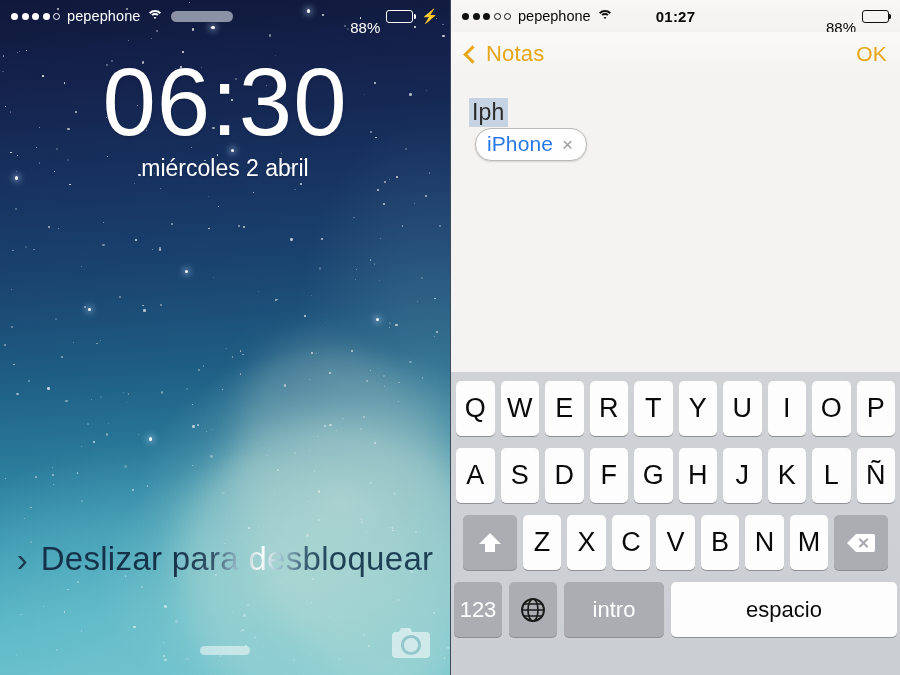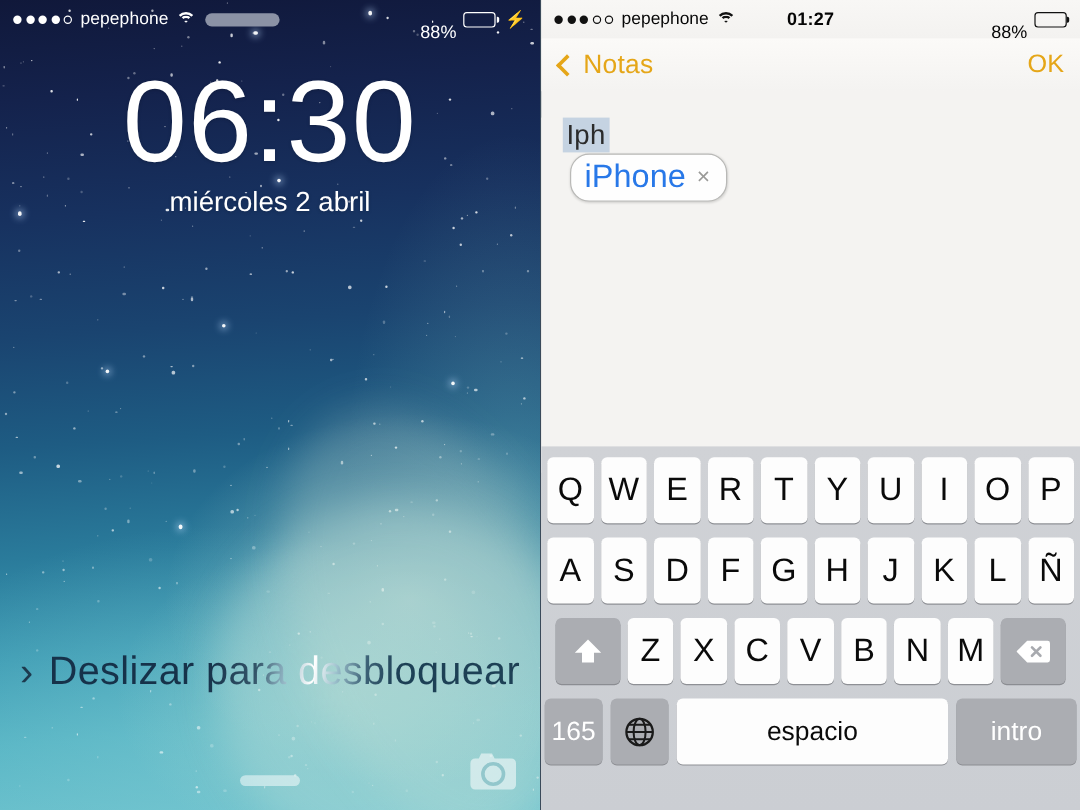--- a/index.html
+++ b/index.html
@@ -103,21 +103,21 @@
 
   #note-text-wrap { position:relative; margin-top:22px; }
   #note-typed { display:inline-block; font-size:23px; color:#2b2b2b; background:#c5d3e2;
      padding:1px 3px; line-height:1.16; letter-spacing:.2px; }
   #suggest-bubble {
      position:absolute; top:30px; left:6px; display:flex; align-items:center; gap:9px;
      background:#fefefe; border:1px solid #b9b9b7; border-radius:16px;
      padding:3px 13px 4px 11px; box-shadow:0 1px 2px rgba(0,0,0,.14);
      cursor:pointer;
   }
-  #suggest-word { font-size:27px; color:#2878e8; letter-spacing:.1px; }
+  #suggest-word { font-size:21px; color:#2878e8; letter-spacing:.1px; }
   #suggest-x { font-size:19px; color:#9a9a98; line-height:1; }
 
   
   #keyboard { position:absolute; left:0; right:0; bottom:0; height:303px;
      background:linear-gradient(#d0d2d6,#cbced3); padding:9px 3px 4px; }
   .krow { display:flex; justify-content:center; align-items:center; gap:6px; margin-bottom:12px; }
   .krow:last-child { margin-bottom:0; }
   .key {
      background:#fdfdfd; border-radius:5px; height:55px; display:flex; align-items:center;
      justify-content:center; font-size:27px; color:#0a0a0a; cursor:pointer;
@@ -579,26 +579,26 @@
           <div class="key">N</div>
           <div class="key">M</div>
         <div class="key fn" id="key-back">
           <svg width="28" height="20" viewBox="0 0 28 20">
             <path fill="#ffffff" d="M9 1h17a2 2 0 0 1 2 2v14a2 2 0 0 1-2 2H9L0 10z"></path>
             <path stroke="#a8aaaf" stroke-width="2.2" stroke-linecap="round" d="M13 6.5l7 7M20 6.5l-7 7"></path>
           </svg>
         </div>
       </div>
       <div class="krow" id="row4">
-        <div class="key fn" id="key-123">165</div>
+        <div class="key fn" id="key-123">123</div>
         <div class="key fn" id="key-globe">
           <svg width="26" height="26" viewBox="0 0 26 26">
             <circle cx="13" cy="13" r="11" fill="none" stroke="#1a1a1a" stroke-width="1.9"></circle>
             <ellipse cx="13" cy="13" rx="5" ry="11" fill="none" stroke="#1a1a1a" stroke-width="1.7"></ellipse>
             <path d="M2 13h22M4 7h18M4 19h18" stroke="#1a1a1a" stroke-width="1.7" fill="none"></path>
           </svg>
         </div>
+        <div class="key fn" id="key-intro">intro</div>
         <div class="key" id="key-space">espacio</div>
-        <div class="key fn" id="key-intro">intro</div>
       </div>
     </div>
   </div>
 </div>
 
 </body></html>

